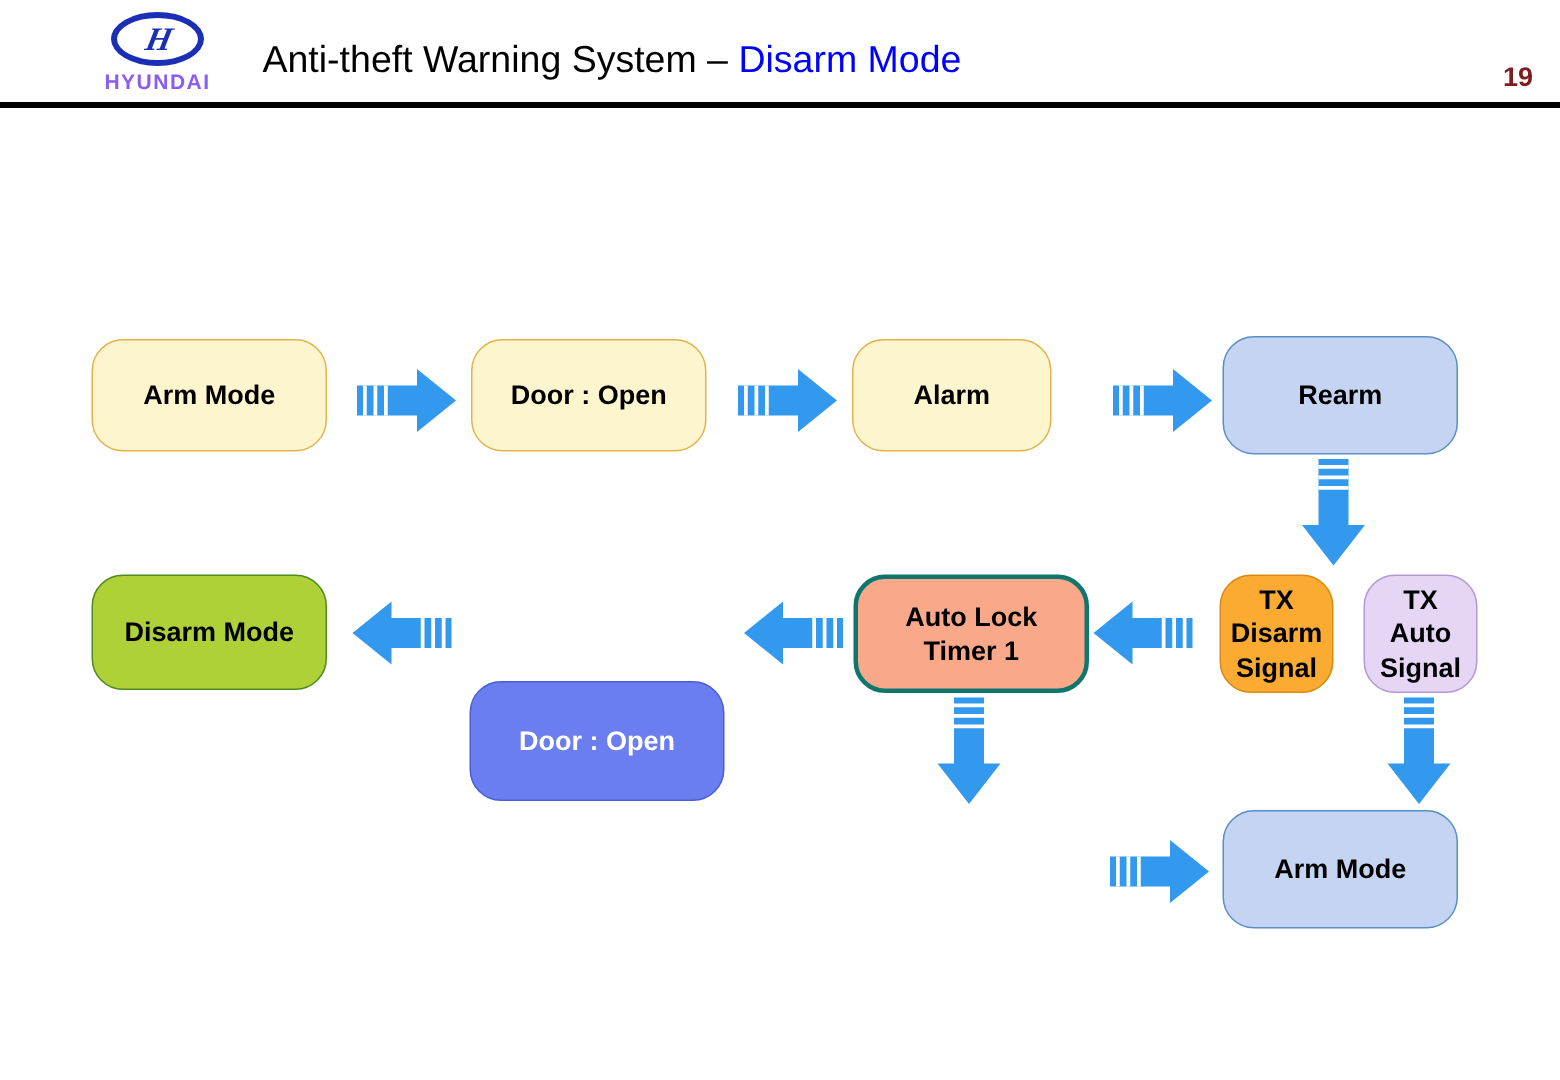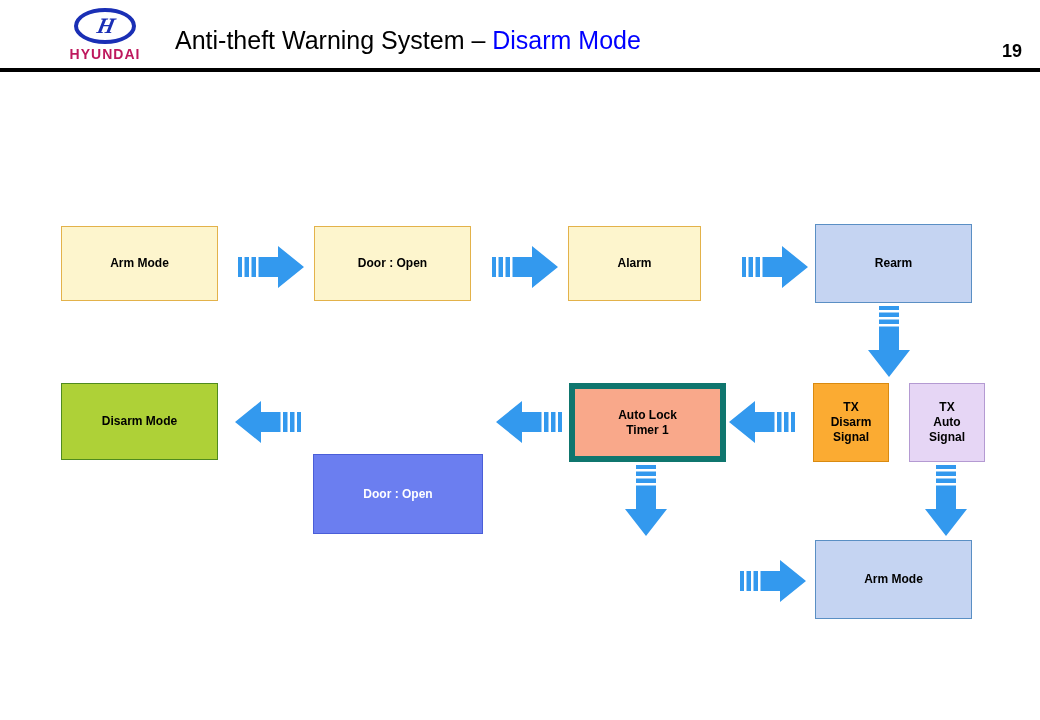--- a/index.html
+++ b/index.html
@@ -47,21 +47,21 @@
     text-align: center;
     line-height: 22px;
     letter-spacing: -2px;
     transform: skewX(-12deg);
   }
   #logo-text {
     position: absolute;
     left: 0px; top: 38px;
     width: 96px;
     text-align: center;
-    color: #be185d;
+    color: #8b5cf6;
     font-size: 14px;
     font-weight: bold;
     letter-spacing: 1px;
     font-family: "Liberation Sans", sans-serif;
   }
   #slide-title {
     position: absolute;
     left: 175px; top: 26px;
     width: 700px;
     font-size: 25px;
@@ -69,21 +69,21 @@
     color: #000000;
     white-space: nowrap;
     font-family: "Liberation Sans", sans-serif;
   }
   #slide-title .accent { color: #0000ff; }
   #page-number {
     position: absolute;
     right: 18px; top: 41px;
     font-size: 18px;
     font-weight: bold;
-    color: #000000;
+    color: #7f1d1d;
   }
   #header-rule {
     position: absolute;
     left: 0; top: 68px;
     width: 1040px; height: 4px;
     background: #000000;
   }
 
   
   #diagram {
@@ -93,32 +93,33 @@
   }
 
   .node {
     position: absolute;
     box-sizing: border-box;
     display: flex;
     align-items: center;
     justify-content: center;
     text-align: center;
     font-weight: bold;
-    font-size: 12px;
+    font-size: 18px;
     color: #000000;
     line-height: 1.25;
     font-family: "Liberation Sans", sans-serif;
+    border-radius: 21px;
   }
 
   
   .c-yellow   { background: #fdf5cd; border: 1px solid #e3b24a; }
   .c-lavblue  { background: #c5d4f2; border: 1px solid #5a8fc4; justify-content: center; }
   .c-green    { background: #aed137; border: 1px solid #4f8b1e; }
   .c-blue     { background: #6b7ef0; border: 1px solid #4a5ed8; color:#ffffff; }
-  .c-salmon   { background: #f9a88a; border: 6px solid #0f766e; }
+  .c-salmon   { background: #f9a88a; border: 3px solid #0f766e; }
   .c-orange   { background: #fbab32; border: 1px solid #d98a10; }
   .c-lilac    { background: #e6d6f5; border: 1px solid #b49ad2; }
 
   
   .arrow { position: absolute; }
   .arrow svg { display: block; overflow: visible; }
 </style>
 </head>
 <body>
 

